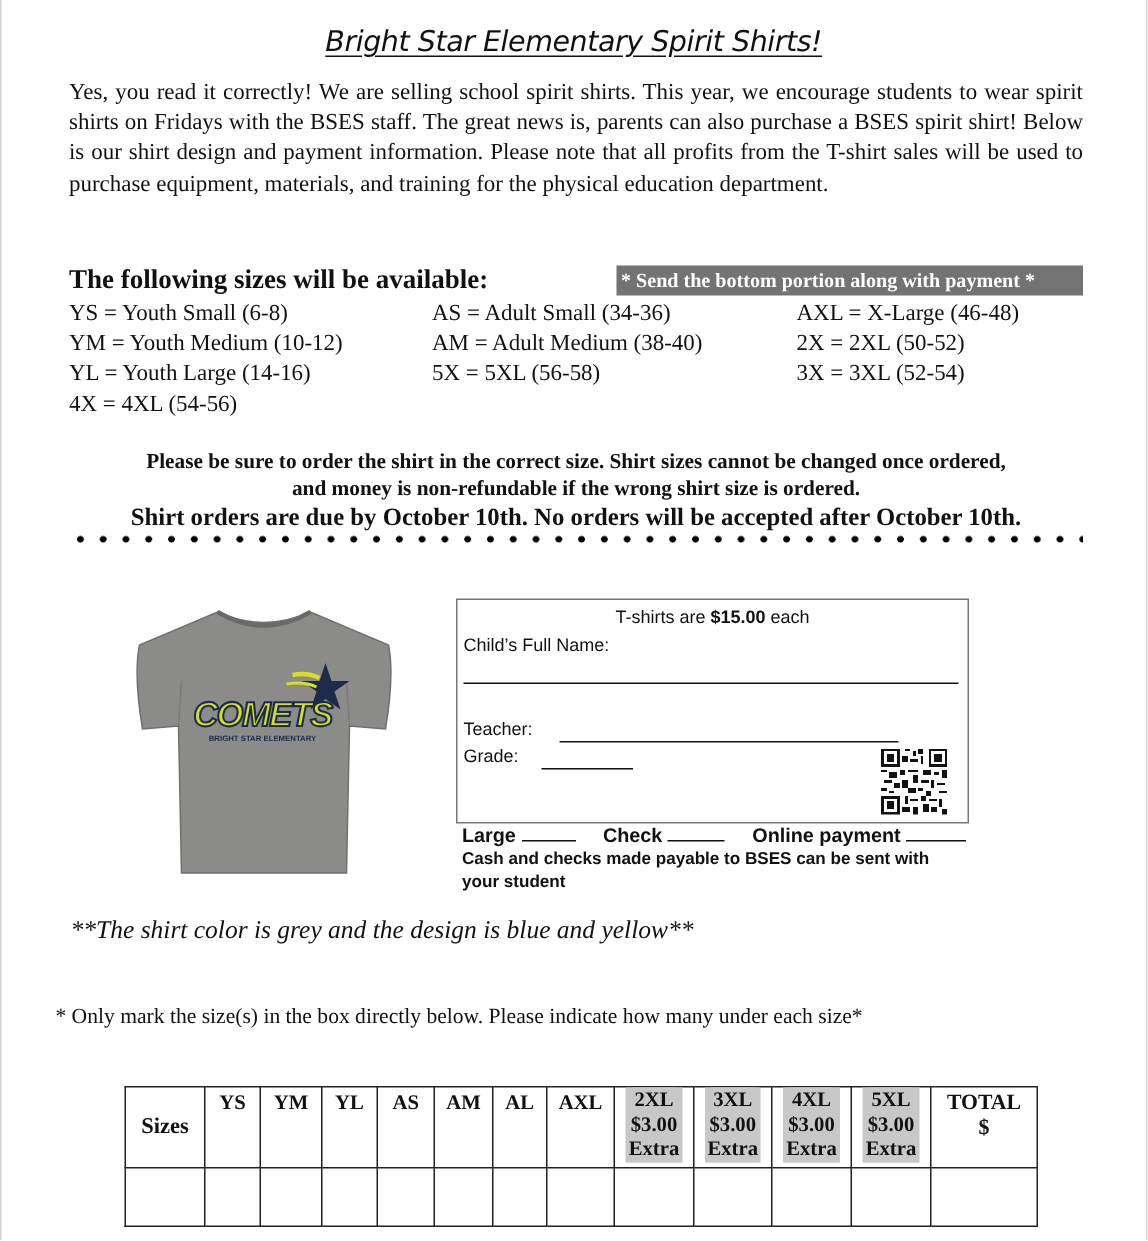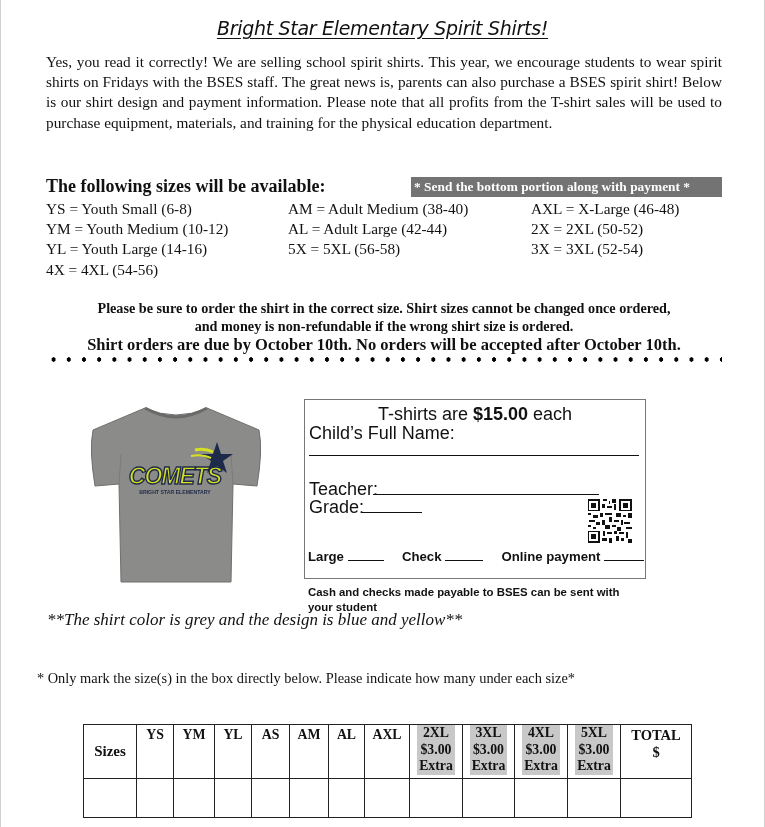--- a/index.html
+++ b/index.html
@@ -43,42 +43,42 @@
     position: absolute; left: 46px; top: 357px; width: 676px; height: 5px;
     background-image: radial-gradient(circle, #000 0 2px, transparent 2.4px);
     background-size: 15.2px 5px; background-repeat: repeat-x;
   }
 
   
   .shirt-wrap { position: absolute; left: 87px; top: 404px; width: 178px; height: 180px; }
 
   
   .order-box {
-    position: absolute; left: 304px; top: 399px; width: 342px; height: 180px;
+    position: absolute; left: 304px; top: 399px; width: 342px; height: 150px;
     border: 1px solid #777;
-    font-family: "Liberation Sans", "DejaVu Sans", sans-serif; font-size: 18px;
+    font-family: "Liberation Sans", "DejaVu Sans", sans-serif; font-size: 12px;
   }
   .price-line { position: absolute; left: 0; width: 100%; top: 4px; text-align: center; }
   .price-line b { font-weight: bold; }
   .child-label { position: absolute; left: 4px; top: 23px; }
   .name-line { position: absolute; left: 4px; top: 55px; width: 330px; height: 1px; background: #111; }
   .teacher-label { position: absolute; left: 4px; top: 79px; }
   .teacher-line { position: absolute; left: 68px; top: 94px; width: 226px; height: 1px; background: #111; }
   .grade-label { position: absolute; left: 4px; top: 97px; }
   .grade-line { position: absolute; left: 56px; top: 112px; width: 61px; height: 1px; background: #111; }
   .qr { position: absolute; left: 280px; top: 99px; width: 49px; height: 44px; }
 
   .payment-line {
     position: absolute; left: 308px; top: 549px;
     font-family: "Liberation Sans", "DejaVu Sans", sans-serif; font-weight: bold; font-size: 13.2px; white-space: nowrap;
   }
   .payment-line .blank { display: inline-block; border-bottom: 1px solid #111; height: 12px; vertical-align: baseline; }
   .payment-note {
     position: absolute; left: 308px; top: 566px; width: 330px;
-    font-family: "Liberation Sans", "DejaVu Sans", sans-serif; font-weight: bold; font-size: 11.4px; line-height: 15px; margin-top: 19px;
+    font-family: "Liberation Sans", "DejaVu Sans", sans-serif; font-weight: bold; font-size: 11.4px; line-height: 15px;
   }
 
   .color-note {
     position: absolute; left: 47px; top: 610px;
     font-weight: normal; font-style: italic; font-size: 17px;
   }
   .mark-note {
     position: absolute; left: 0; width: 612px; top: 670px; text-align: center; font-size: 14.4px;
   }
 
@@ -113,22 +113,22 @@
 <div class="sizes-heading">The following sizes will be available:</div>
 <div class="send-banner">* Send the bottom portion along with payment *</div>
 
 <div class="size-col" style="left:46px;">
   <div>YS = Youth Small (6-8)</div>
   <div>YM = Youth Medium (10-12)</div>
   <div>YL = Youth Large (14-16)</div>
   <div>4X = 4XL (54-56)</div>
 </div>
 <div class="size-col" style="left:288px;">
+  <div>AS = Adult Small (34-36)</div>
   <div>AM = Adult Medium (38-40)</div>
-  <div>AL = Adult Large (42-44)</div>
   <div>5X = 5XL (56-58)</div>
 </div>
 <div class="size-col" style="left:531px;">
   <div>AXL = X-Large (46-48)</div>
   <div>2X = 2XL (50-52)</div>
   <div>3X = 3XL (52-54)</div>
 </div>
 
 <div class="warning">
   <div>Please be sure to order the shirt in the correct size.  Shirt sizes cannot be changed once ordered,</div>

